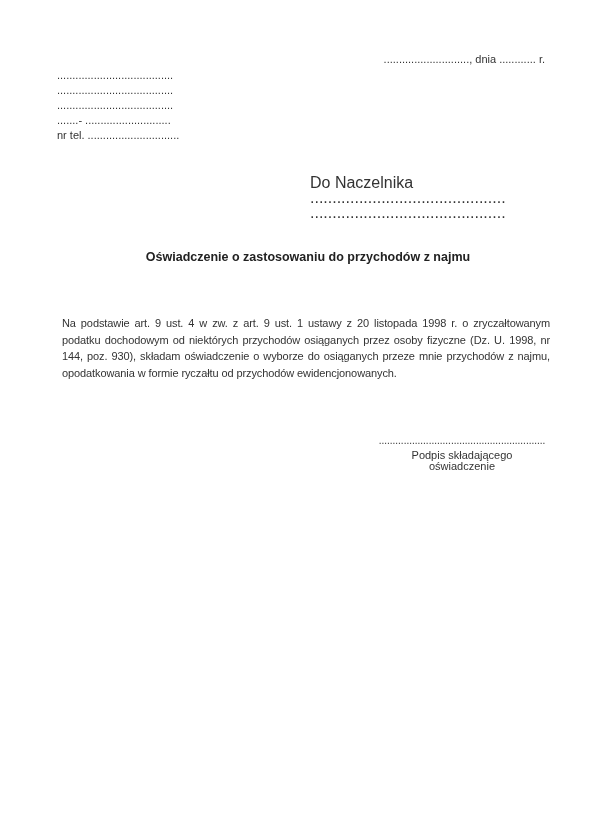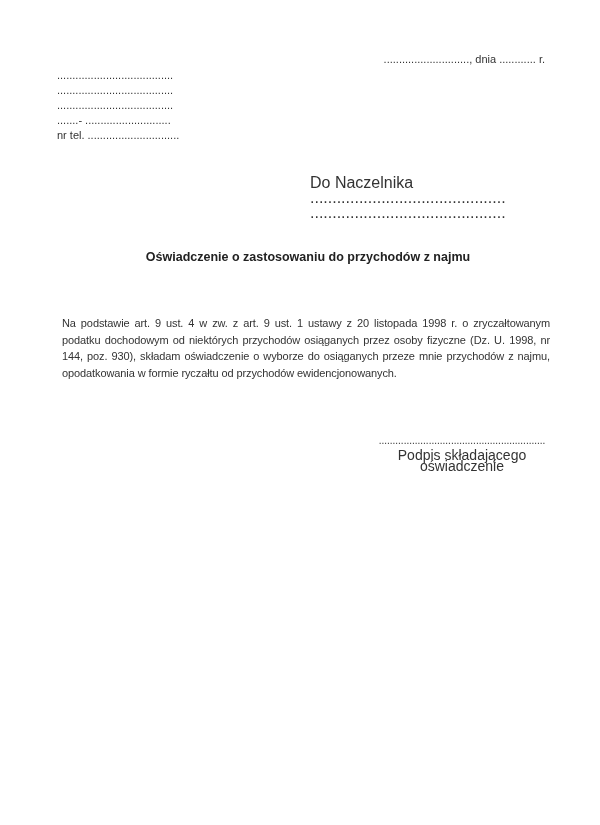--- a/index.html
+++ b/index.html
@@ -71,21 +71,21 @@
     text-align: center;
   }
   .signature-line {
     font-size: 10px;
     line-height: 10px;
     white-space: nowrap;
     overflow: hidden;
   }
   .signature-caption {
     margin-top: 4px;
-    font-size: 14px;
+    font-size: 11px;
     line-height: 11px;
     color: #333333;
     text-align: center;
   }
 </style>
 </head>
 <body>
 
 <div class="page">
 

